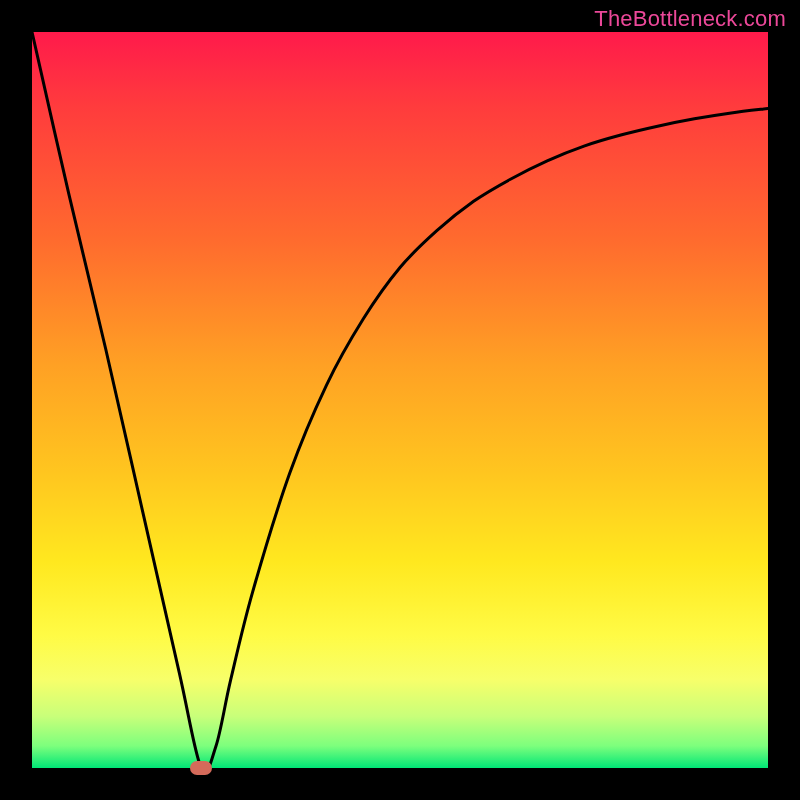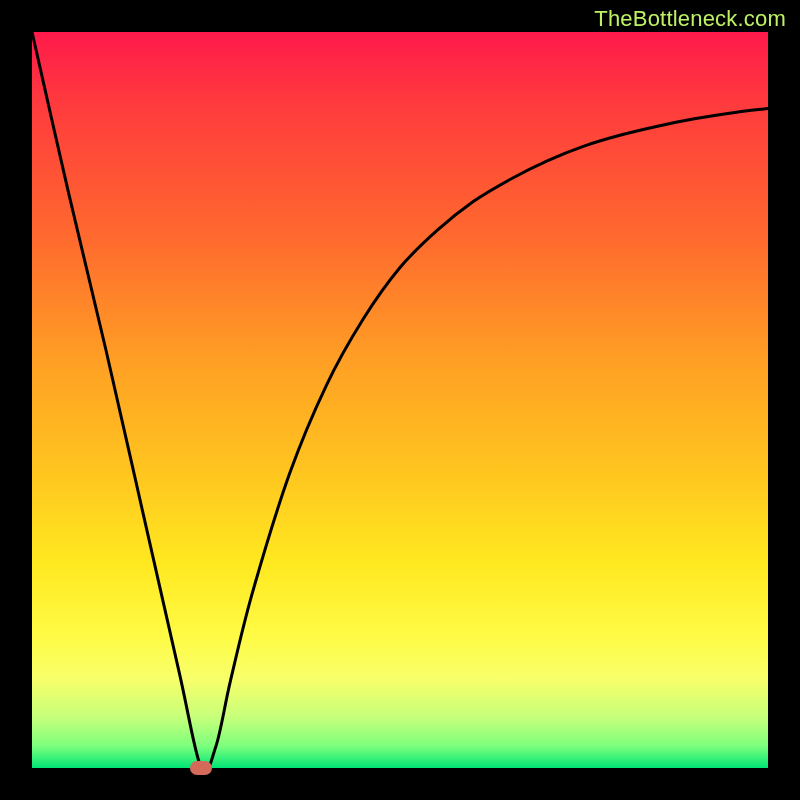--- a/index.html
+++ b/index.html
@@ -38,21 +38,21 @@
       #f7ff6a 88%,
       #c8ff7a 93%,
       #7dff7d 97%,
       #00e676 100%
     );
   }
   .watermark {
     position: absolute;
     top: 6px;
     right: 14px;
-    color: #bef264;
+    color: #ec4899;
     font-size: 22px;
     font-weight: 400;
     letter-spacing: 0.2px;
     user-select: none;
   }
   svg.curve {
     position: absolute;
     left: 0;
     top: 0;
     width: 736px;

